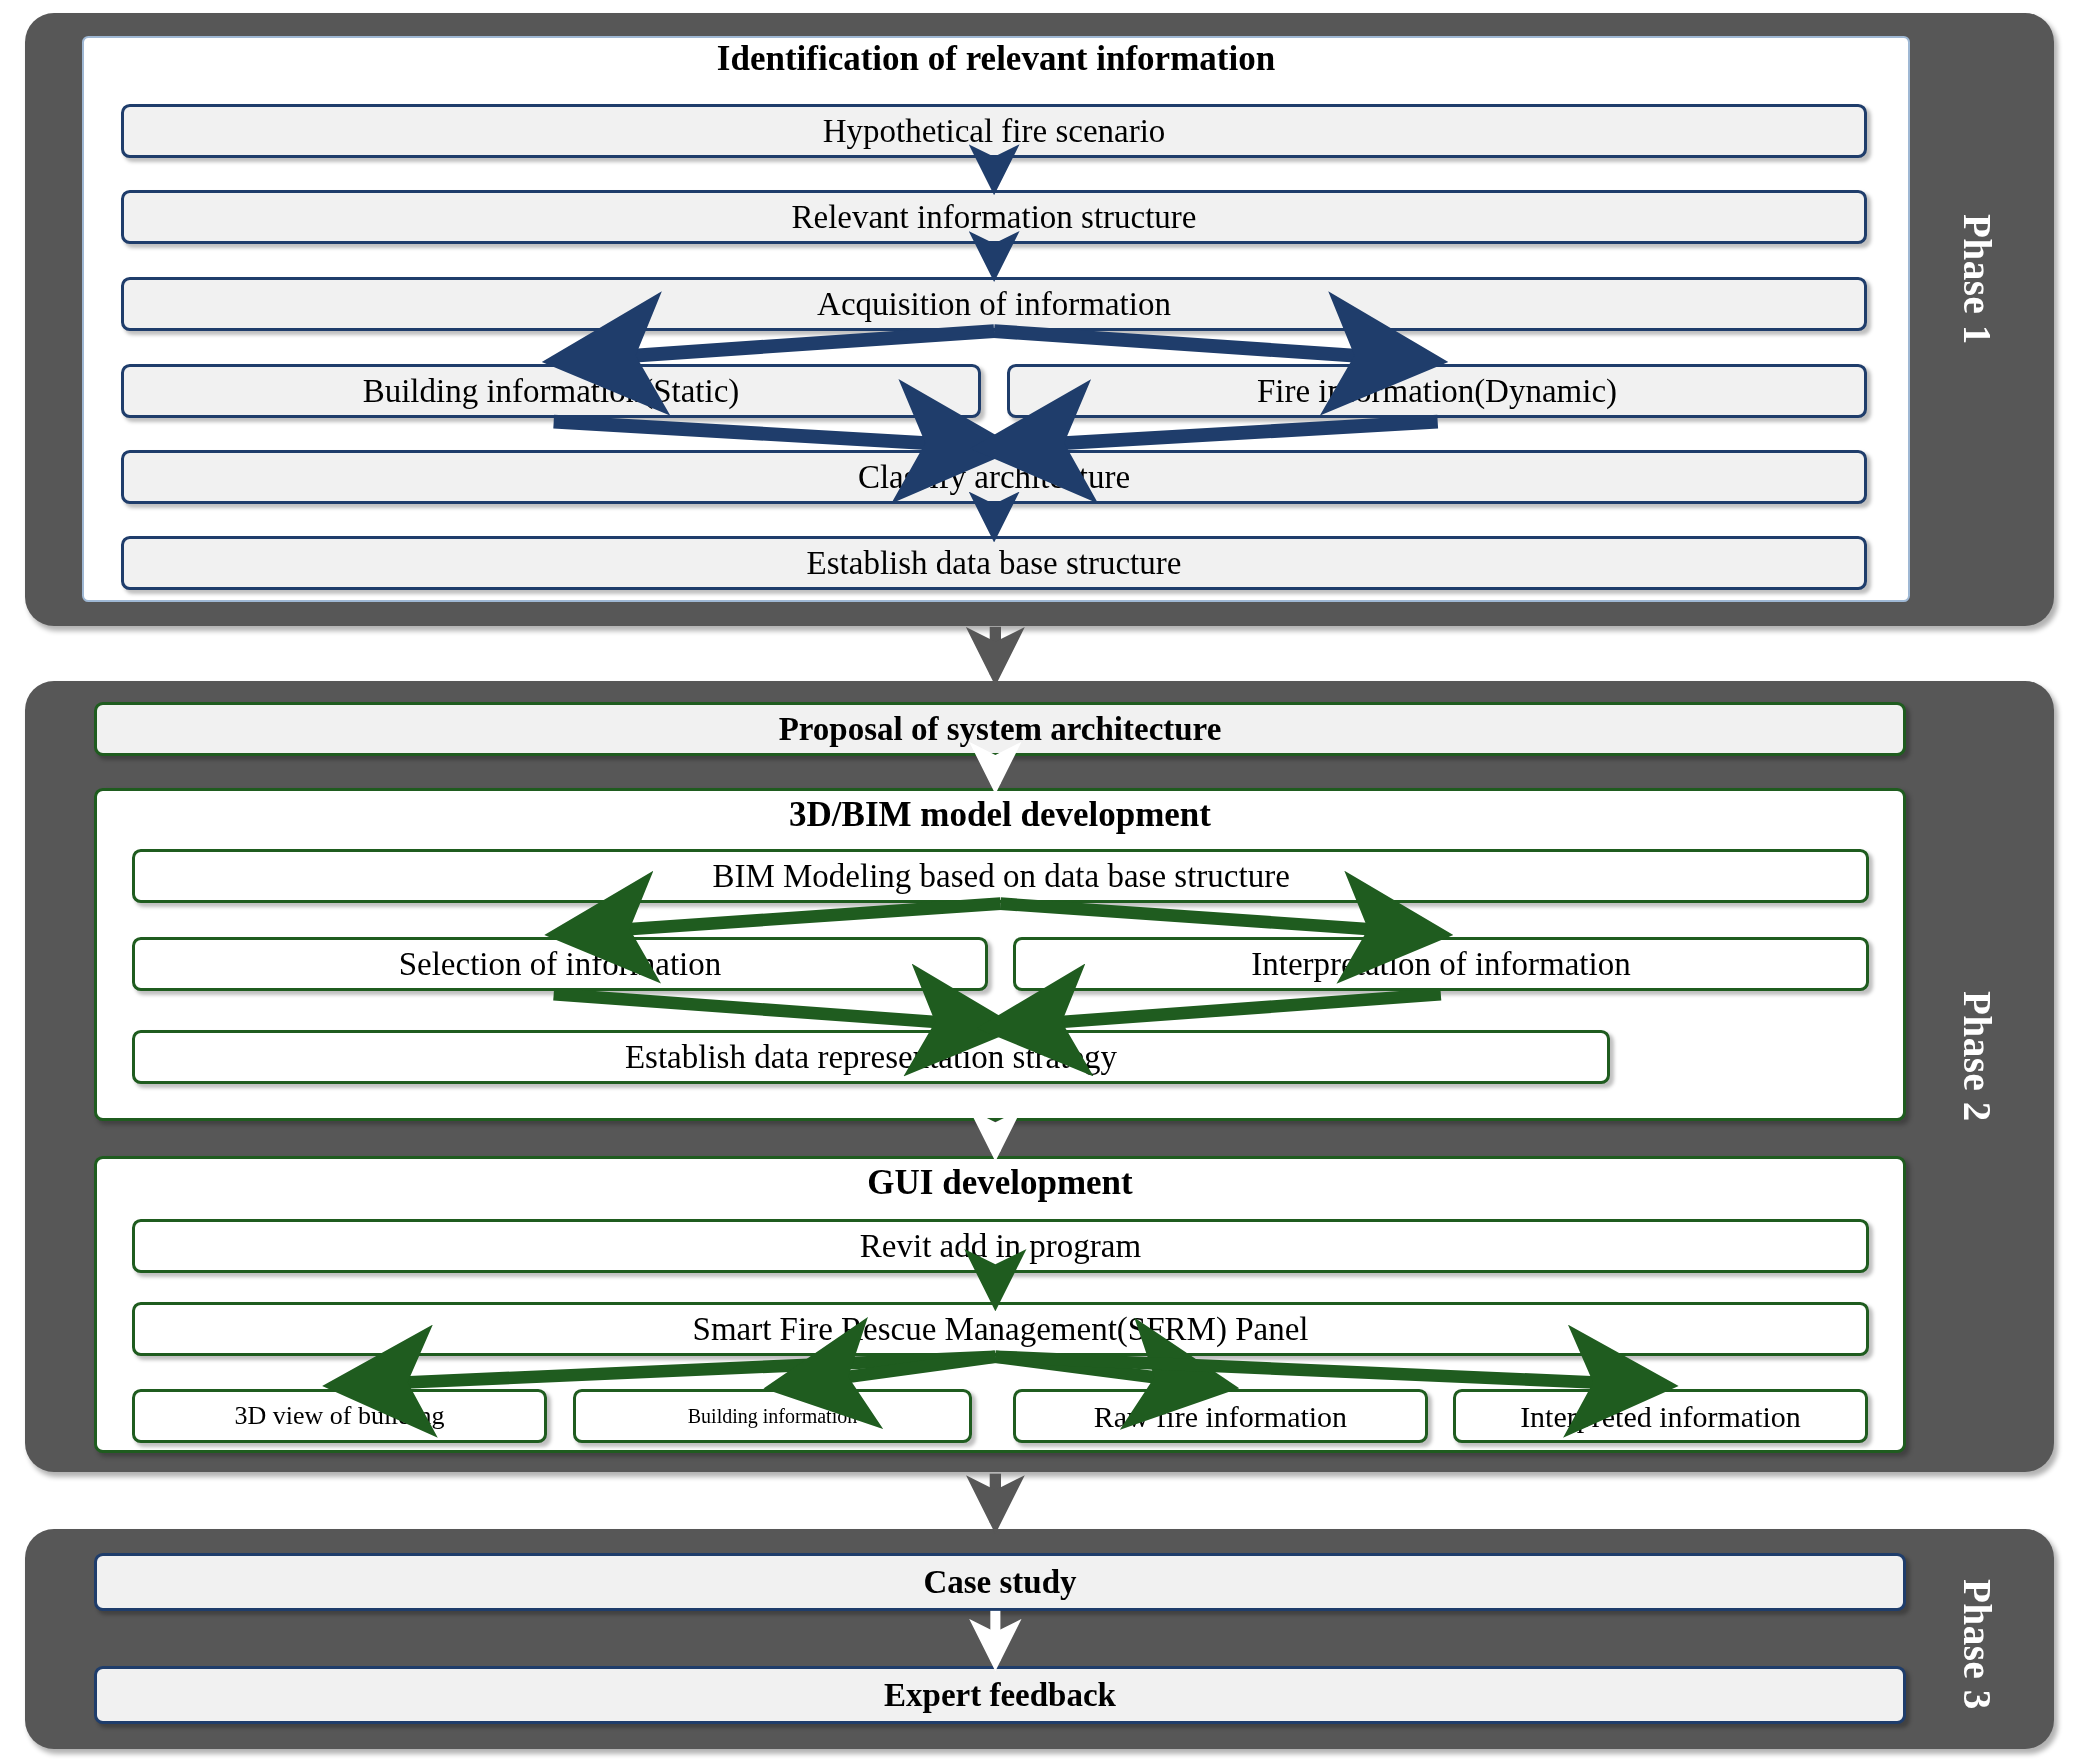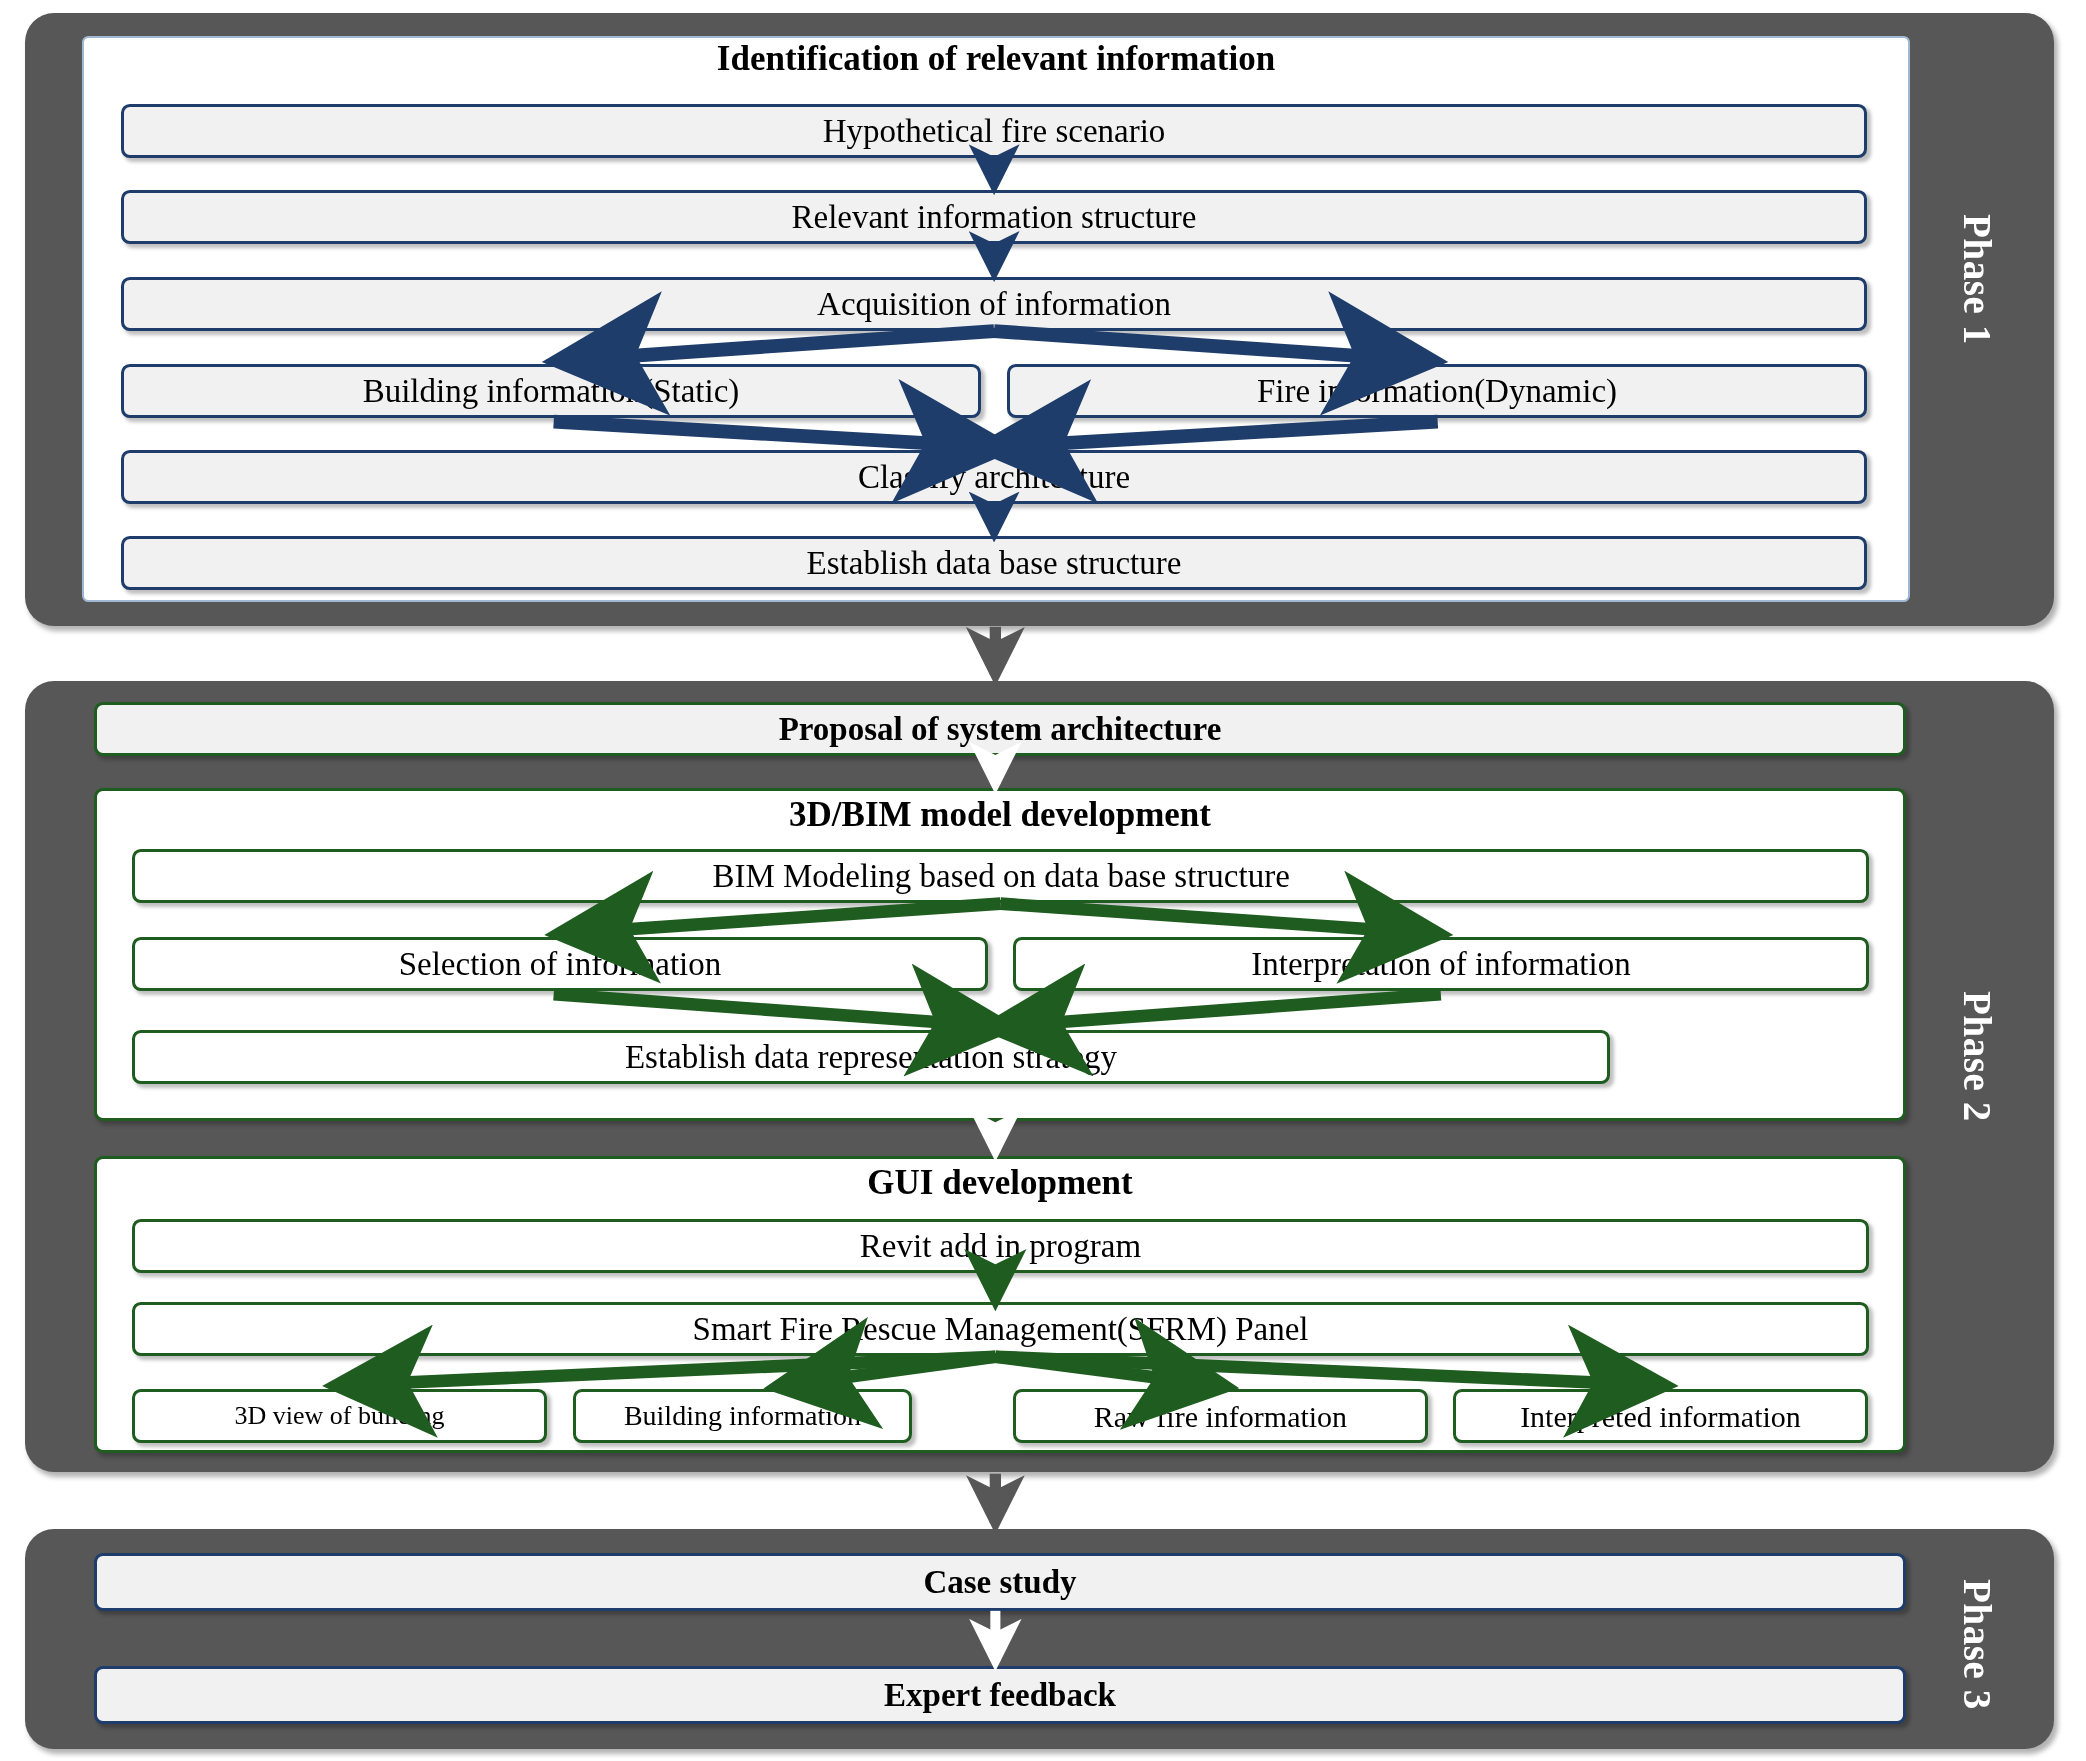--- a/index.html
+++ b/index.html
@@ -145,21 +145,21 @@
   <div class="panel-white-green" style="left:94px; top:1156px; width:1812px; height:297px;"></div>
 
   <div class="section-title" style="left:94px; top:1163px; width:1812px;">GUI development</div>
 
   <div class="node green-white" style="left:132px; top:1219px; width:1737px; height:54px;">Revit add in program</div>
 
   <div class="node green-white" style="left:132px; top:1302px; width:1737px; height:54px;">Smart Fire Rescue Management(SFRM) Panel</div>
 
   <div class="node green-white" style="left:132px; top:1389px; width:415px; height:54px; font-size:26px;">3D view of building</div>
 
-  <div class="node green-white" style="left:573px; top:1389px; width:339px; height:54px; font-size:28px;">Building information</div>
+  <div class="node green-white" style="left:573px; top:1389px; width:399px; height:54px; font-size:20px;">Building information</div>
 
   <div class="node green-white" style="left:1013px; top:1389px; width:415px; height:54px; font-size:30px;">Raw fire information</div>
 
   <div class="node green-white" style="left:1453px; top:1389px; width:415px; height:54px; font-size:30px;">Interpreted information</div>
 
   <div class="phase-label" style="left:1958px; top:991px;">Phase 2</div>
 
   <div class="phase-shell" style="left:25px; top:1529px; width:2029px; height:220px;"></div>
 
   <div class="node blue" style="left:94px; top:1553px; width:1812px; height:58px; font-weight:bold;">Case study</div>

